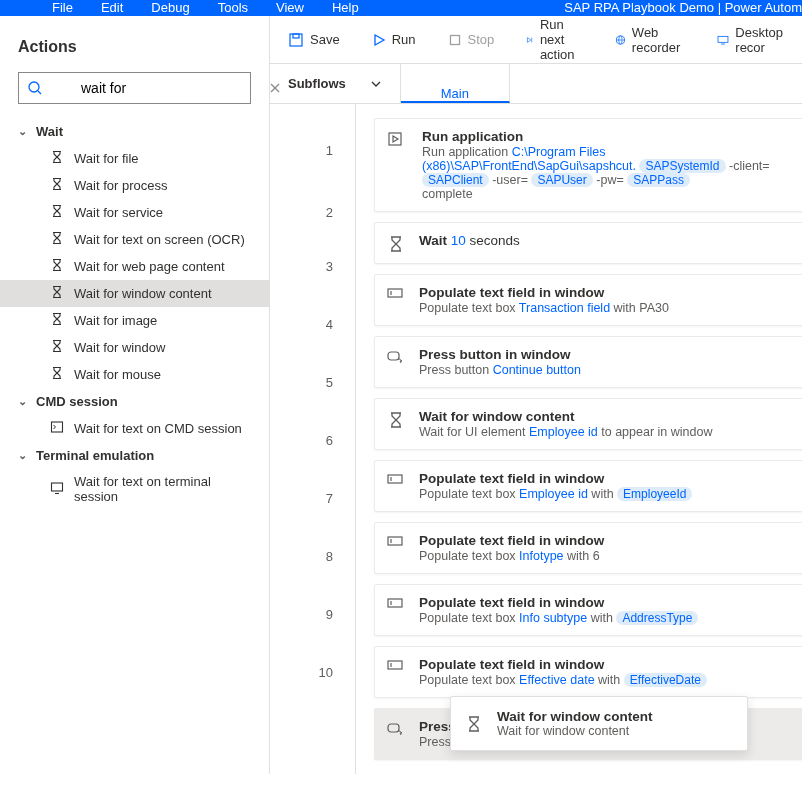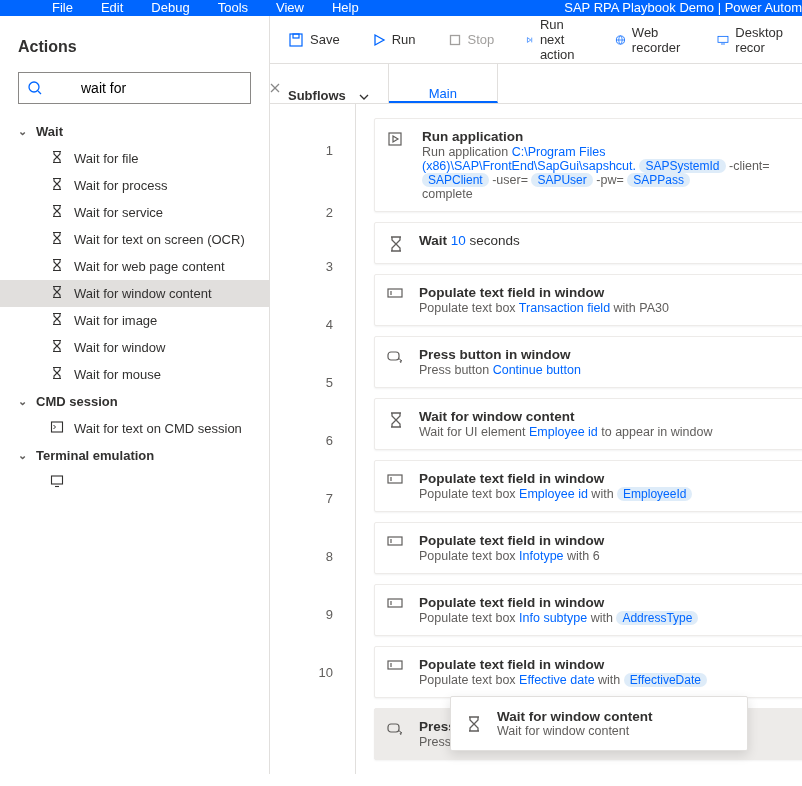--- a/index.html
+++ b/index.html
@@ -119,23 +119,23 @@
     .tool-btn.disabled { color: #a19f9d; }
 
     .tabs-row {
       height: 40px;
       display: flex;
       align-items: stretch;
       border-bottom: 1px solid #e1dfdd;
     }
     .subflows-btn {
       display: flex;
-      align-items: flex-end;
+      align-items: center;
       padding: 0 18px;
-      gap: 12px;
+      gap: 24px;
       font-weight: 600;
       font-size: 13px;
       border-right: 1px solid #e1dfdd;
       cursor: pointer;
     }
     .tab {
       display: flex;
       align-items: flex-end;
       padding: 0 40px;
       border-bottom: 2px solid #0066ff;
@@ -323,20 +323,21 @@
         </div>
         <div class="tree-group">
           <span class="chev">⌄</span>
           <span>Terminal emulation</span>
         </div>
         <div class="tree-item">
           <span><svg width="14" height="14" viewBox="0 0 14 14">
               <rect x="1.5" y="2" width="11" height="8" fill="none" stroke="#323130" stroke-width="1.1"></rect>
               <line x1="5" y1="12.5" x2="9" y2="12.5" stroke="#323130" stroke-width="1.1"></line>
             </svg></span>
+          <span>Wait for text on terminal session</span>
         </div>
       </div>
   </div>
 
   <div class="content">
     <div class="toolbar">
       <div class="tool-btn">
         <svg width="16" height="16" viewBox="0 0 16 16">
             <rect x="2" y="2" width="12" height="12" fill="none" stroke="#0066ff" stroke-width="1.2"></rect>
             <rect x="5" y="2" width="6" height="4" fill="none" stroke="#0066ff" stroke-width="1.2"></rect>

